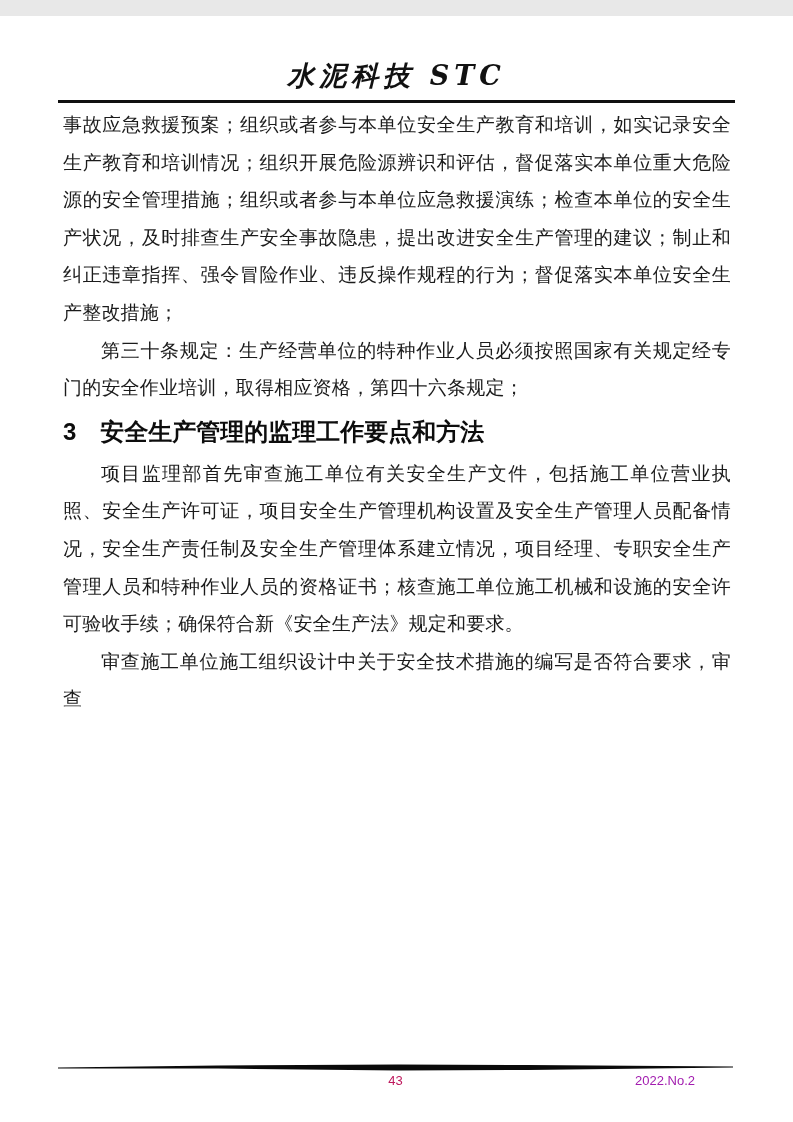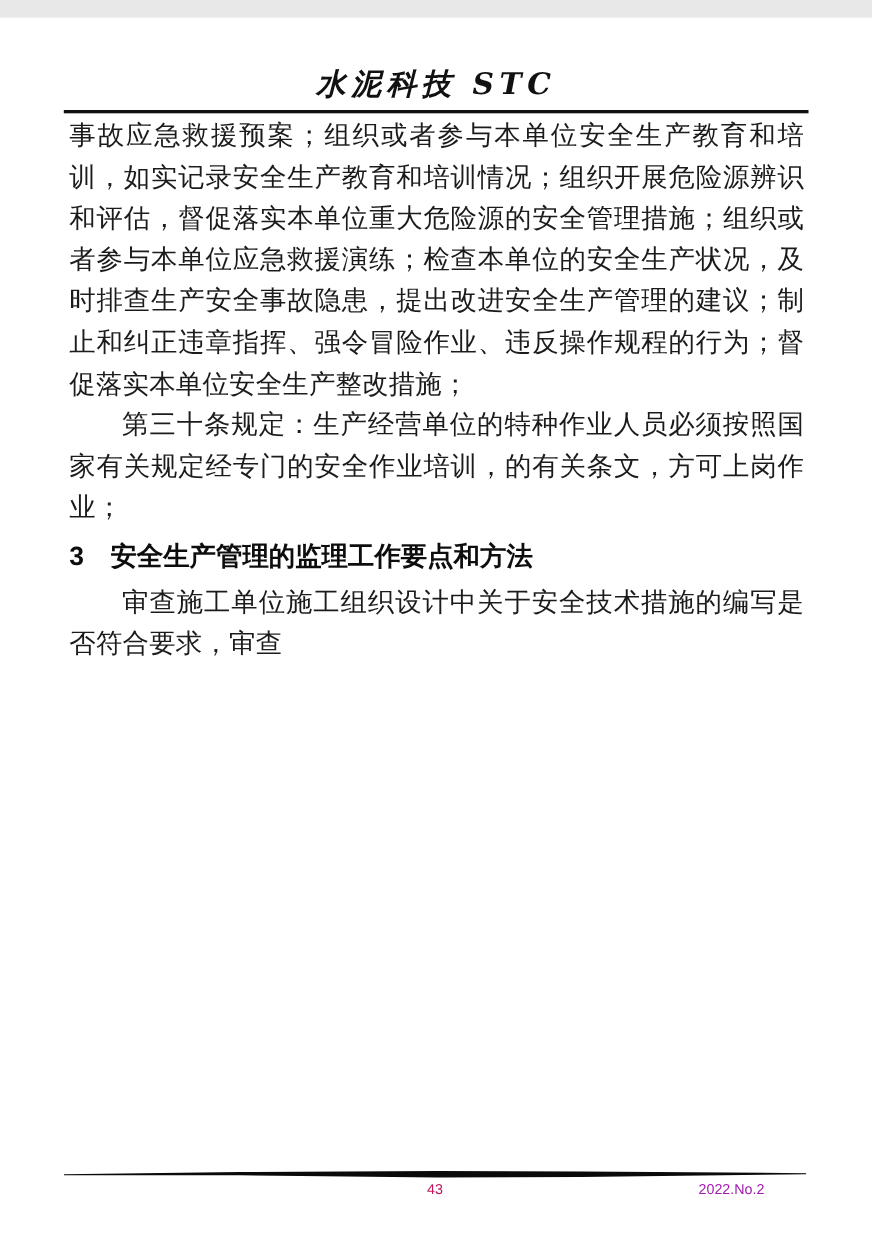--- a/index.html
+++ b/index.html
@@ -42,21 +42,21 @@
   }
   
   .content {
     position: absolute;
     top: 90px;
     left: 63px;
     width: 668px;
   }
   .content p {
     margin: 0;
-    font-size: 24px;
+    font-size: 19px;
     line-height: 37.6px;
     text-align: justify;
     letter-spacing: 0.2px;
   }
   .content p.indent {
     text-indent: 2em;
   }
   h1.sec-heading {
     margin: 7px 0 5px 0;
     font-family: "Liberation Sans", "DejaVu Sans", sans-serif;
@@ -108,27 +108,28 @@
 <div class="page">
 
   <div class="header-title">水泥科技 STC</div>
 
   <div class="header-rule"></div>
 
   <div class="content">
 
     <p>事故应急救援预案；组织或者参与本单位安全生产教育和培训，如实记录安全生产教育和培训情况；组织开展危险源辨识和评估，督促落实本单位重大危险源的安全管理措施；组织或者参与本单位应急救援演练；检查本单位的安全生产状况，及时排查生产安全事故隐患，提出改进安全生产管理的建议；制止和纠正违章指挥、强令冒险作业、违反操作规程的行为；督促落实本单位安全生产整改措施；</p>
 
-    <p class="indent">第三十条规定：生产经营单位的特种作业人员必须按照国家有关规定经专门的安全作业培训，的有关条文，方可上岗作业；</p>
+    <p class="indent">第三十条规定：生产经营单位的特种作业人员必须按照国家有关规定经专门的安全作业培训，取得相应资格，第四十六条规定；</p>
 
 
     <h1 class="sec-heading">3　安全生产管理的监理工作要点和方法</h1>
 
 
 
+    <p class="indent">项目监理部首先审查施工单位有关安全生产文件，包括施工单位营业执照、安全生产许可证，项目安全生产管理机构设置及安全生产管理人员配备情况，安全生产责任制及安全生产管理体系建立情况，项目经理、专职安全生产管理人员和特种作业人员的资格证书；核查施工单位施工机械和设施的安全许可验收手续；确保符合新《安全生产法》规定和要求。</p>
 
     <p class="indent">审查施工单位施工组织设计中关于安全技术措施的编写是否符合要求，审查</p>
 
   </div>
 
   <svg class="footer-rule" viewBox="0 0 675 8" preserveAspectRatio="none">
     <polygon points="0,4.5 160,2.5 340,1.5 470,2 675,3.5 675,4.5 470,7 340,7.5 160,5.5 0,5.5" fill="#0a0a0a"></polygon>
   </svg>
 
   <div class="footer-page-number">43</div>

